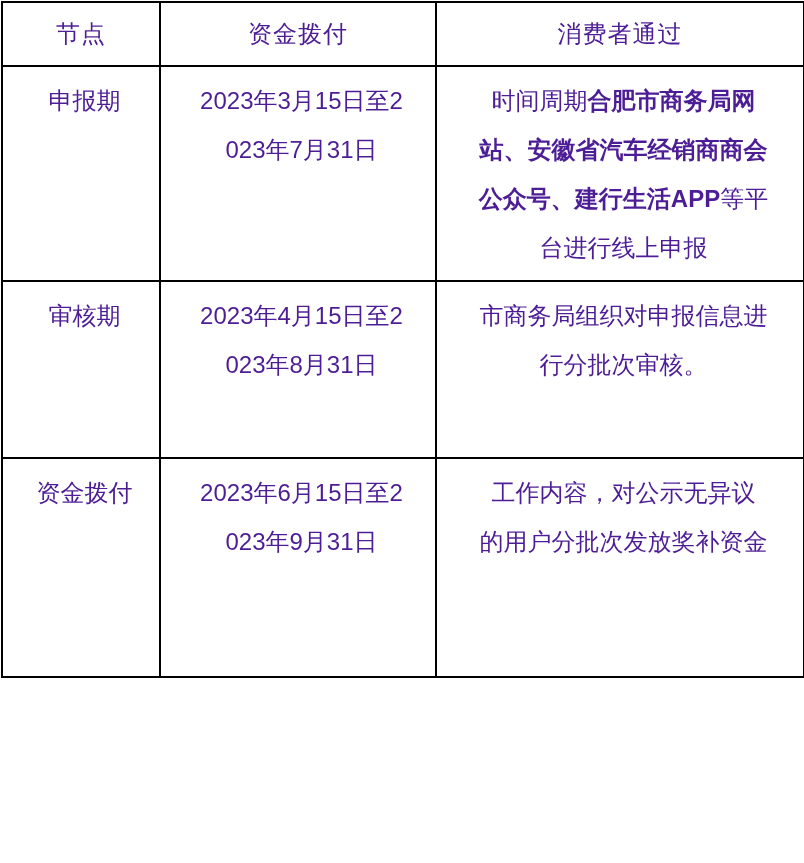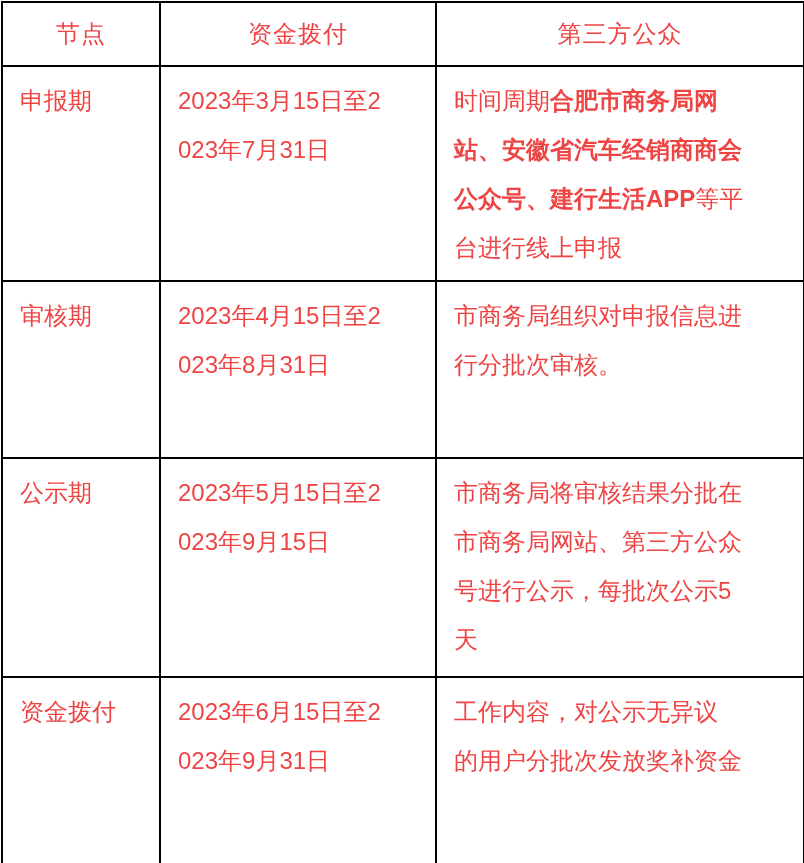--- a/index.html
+++ b/index.html
@@ -20,32 +20,32 @@
     margin: 1px;
     color: #333333;
   }
   col.c-node    { width: 158px; }
   col.c-period  { width: 276px; }
   col.c-content { width: 368px; }
   table.schedule th,
   table.schedule td {
     border: 2px solid #000000;
     font-size: 24px;
-    color: #ef4444;
+    color: #4c1d95;
   }
   table.schedule th {
     height: 64px;
     font-weight: normal;
     text-align: center;
     vertical-align: middle;
     letter-spacing: 1px;
   }
   table.schedule td {
     vertical-align: top;
-    text-align: left;
+    text-align: center;
     padding: 9px 10px 0 17px;
     line-height: 49px;
     white-space: pre-line;
   }
   tr.r-tall   { height: 215px; }
   tr.r-short  { height: 177px; }
   tr.r-tall2  { height: 219px; }
   tr.r-short2 { height: 219px; margin-top: 48px; }
   .seg { white-space: pre-line; }
   .seg.bold { font-weight: bold; }
@@ -57,49 +57,40 @@
   <table class="schedule">
     <colgroup>
       <col class="c-node">
       <col class="c-period">
       <col class="c-content">
     </colgroup>
     <thead>
       <tr>
         <th>节点</th>
         <th>资金拨付</th>
-        <th>第三方公众</th>
+        <th>消费者通过</th>
       </tr>
     </thead>
     <tbody>
       <tr class="r-tall">
         <td>申报期</td>
         <td>2023年3月15日至2
 023年7月31日</td>
         <td><span class="seg">时间周期</span><span class="seg bold">合肥市商务局网
 站、安徽省汽车经销商商会
 公众号、建行生活APP</span><span class="seg">等平
 台进行线上申报</span></td>
       </tr>
       <tr class="r-short">
         <td>审核期</td>
         <td>2023年4月15日至2
 023年8月31日</td>
         <td><span class="seg">市商务局组织对申报信息进
 行分批次审核。</span></td>
       </tr>
-      <tr class="r-tall2">
-        <td>公示期</td>
-        <td>2023年5月15日至2
-023年9月15日</td>
-        <td><span class="seg">市商务局将审核结果分批在
-市商务局网站、第三方公众
-号进行公示，每批次公示5
-天</span></td>
-      </tr>
       <tr class="r-short2">
         <td>资金拨付</td>
         <td>2023年6月15日至2
 023年9月31日</td>
         <td><span class="seg">工作内容，对公示无异议
 的用户分批次发放奖补资金</span></td>
       </tr>
     </tbody>
   </table>
 </div>

